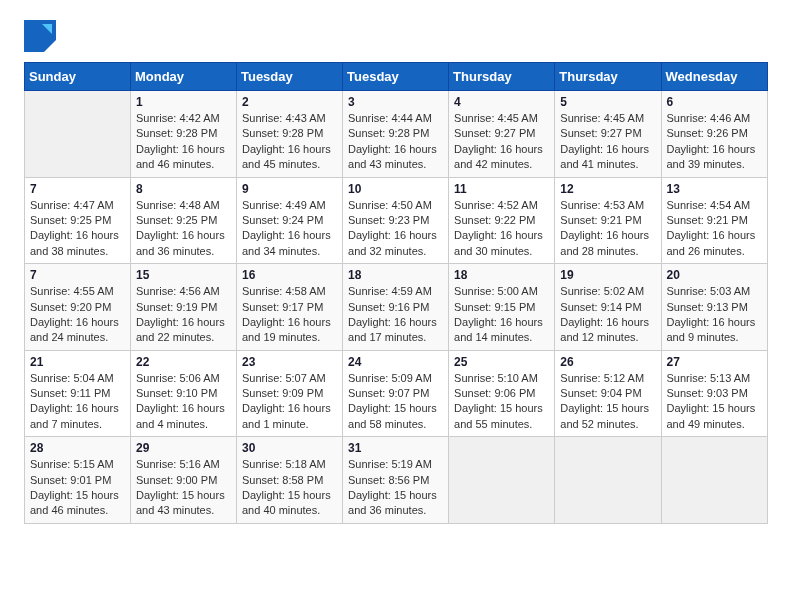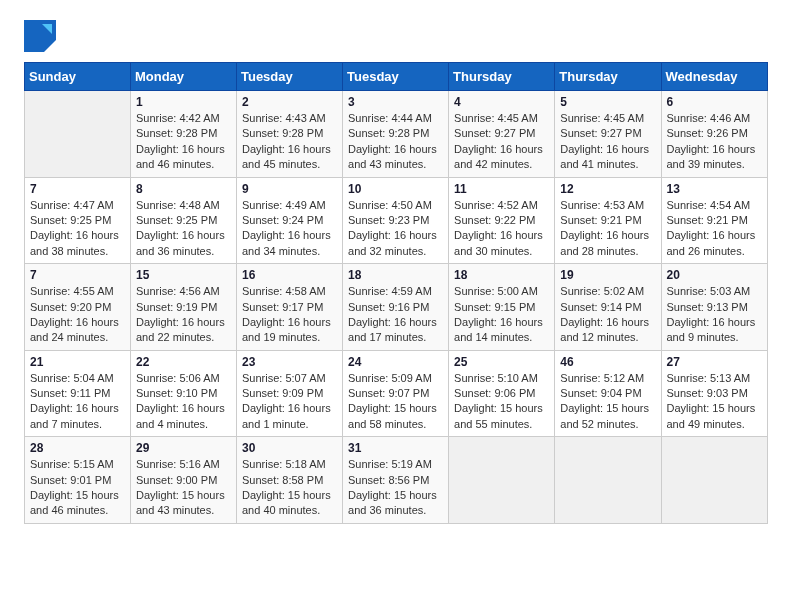--- a/index.html
+++ b/index.html
@@ -204,21 +204,21 @@
         </td>
         <td>
           <span class="day-number">24</span>
           <div class="day-info">Sunrise: 5:09 AM<br>Sunset: 9:07 PM<br>Daylight: 15 hours<br>and 58 minutes.</div>
         </td>
         <td>
           <span class="day-number">25</span>
           <div class="day-info">Sunrise: 5:10 AM<br>Sunset: 9:06 PM<br>Daylight: 15 hours<br>and 55 minutes.</div>
         </td>
         <td>
-          <span class="day-number">46</span>
+          <span class="day-number">26</span>
           <div class="day-info">Sunrise: 5:12 AM<br>Sunset: 9:04 PM<br>Daylight: 15 hours<br>and 52 minutes.</div>
         </td>
         <td>
           <span class="day-number">27</span>
           <div class="day-info">Sunrise: 5:13 AM<br>Sunset: 9:03 PM<br>Daylight: 15 hours<br>and 49 minutes.</div>
         </td>
       </tr>
       <tr>
         <td>
           <span class="day-number">28</span>

